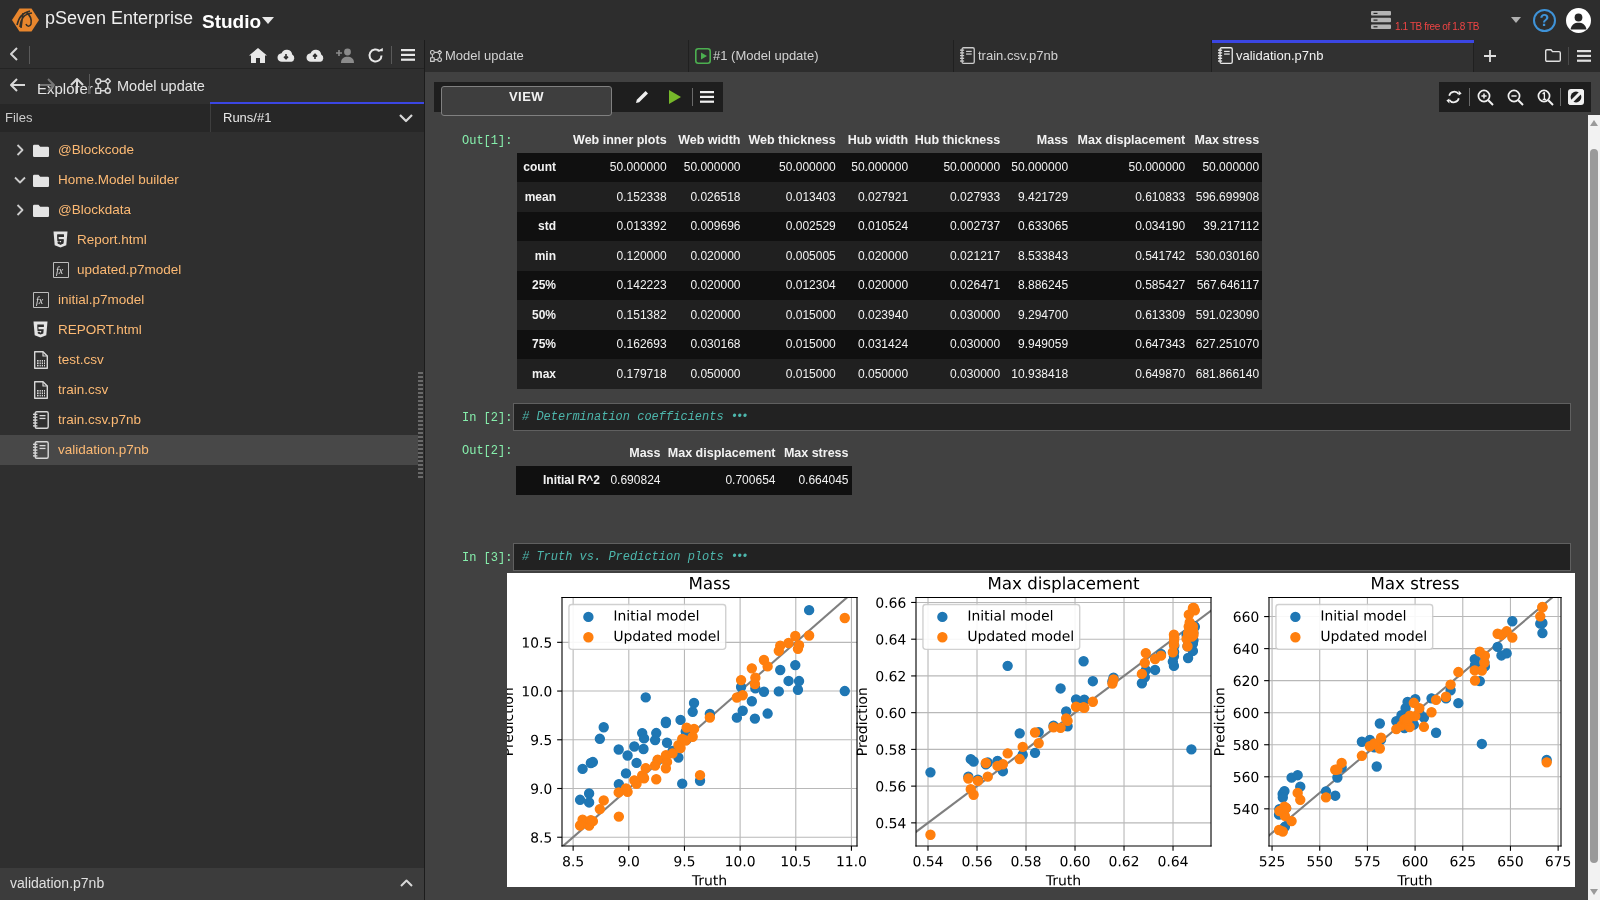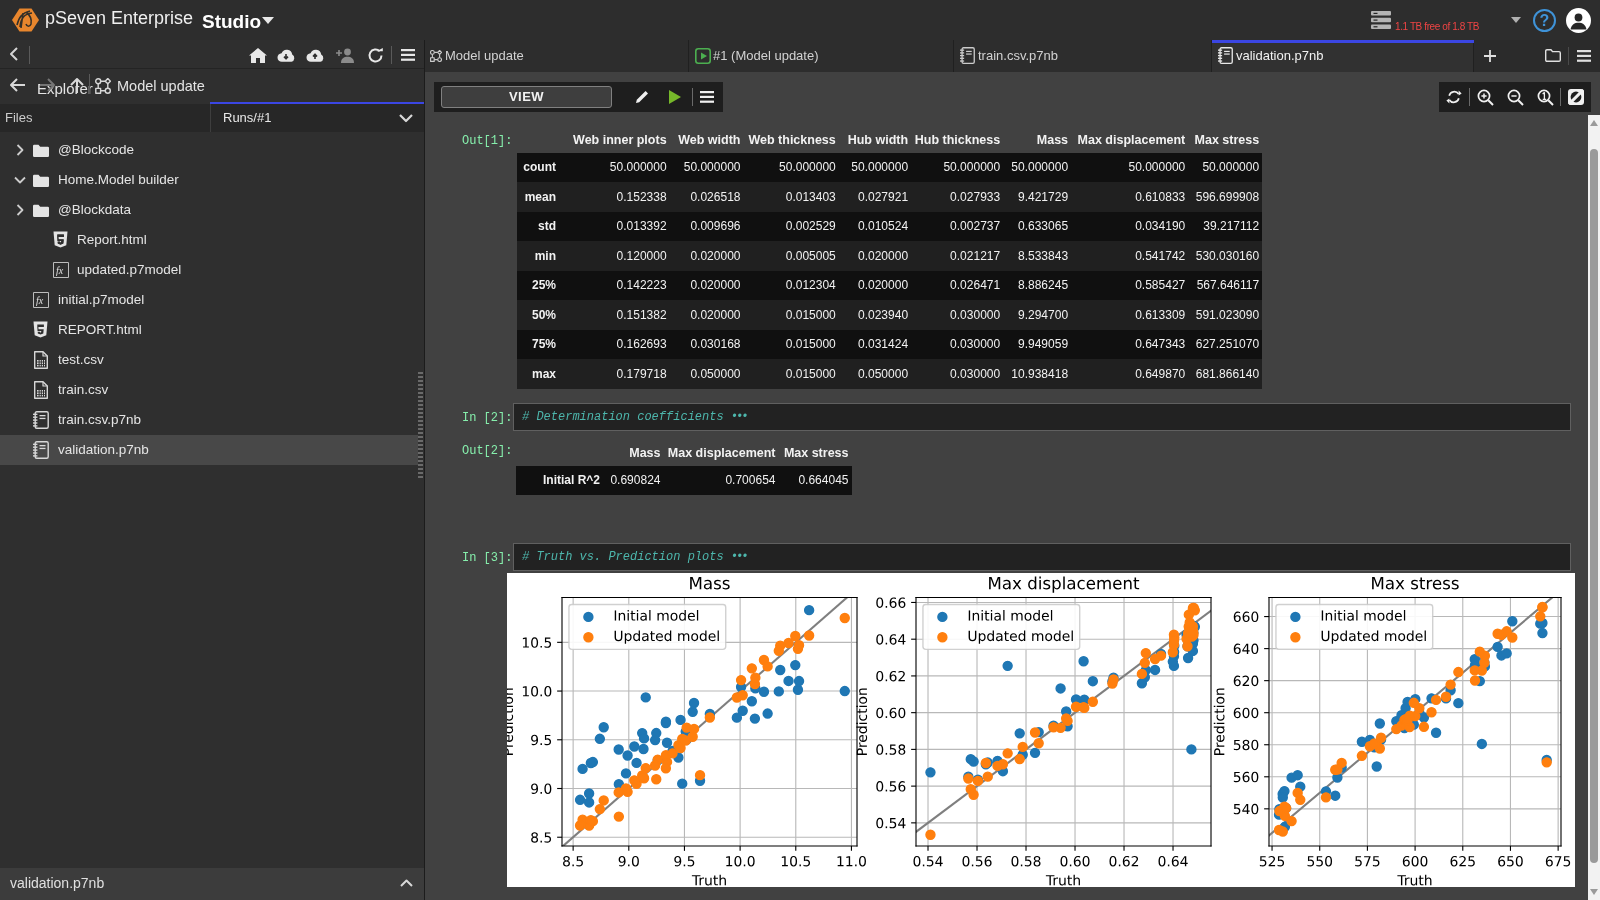--- a/index.html
+++ b/index.html
@@ -26,38 +26,38 @@
 #nav-blue { position:absolute; left:210px; top:62px; width:214px; height:3px; background:#3b46e3; }
 #nav-sep { position:absolute; left:89px; top:34px; width:1px; height:20px; background:#5a5a5a; }
 #nav-label { position:absolute; left:117px; top:38px; font-size:14.5px; color:#e4e4e4; }
 
 #filesruns { position:absolute; left:0; top:64px; width:424px; height:28px; background:#272727; }
 #fr-files { position:absolute; left:5px; top:6px; font-size:13px; color:#cccccc; }
 #fr-div { position:absolute; left:210px; top:0; width:1px; height:28px; background:#3e3e3e; }
 #fr-runs { position:absolute; left:223px; top:6px; font-size:13px; color:#e8e8e8; }
 
 #tree { position:absolute; left:0; top:95px; width:424px; }
-.trow { position:relative; height:30px; color:#e5e5e5; font-size:13.5px; }
+.trow { position:relative; height:30px; color:#fdba74; font-size:13.5px; }
 .trow.sel { background:#484848; width:418px; }
 .tlabel { position:absolute; top:7px; }
 
 #side-bottom { position:absolute; left:0; top:828px; width:424px; height:32px; background:#3c3c3c; }
 #sb-label { position:absolute; left:10px; top:7px; font-size:14px; color:#e0e0e0; }
 
 #tree-scroll { position:absolute; left:418px; top:332px; width:5px; height:106px;
   background:repeating-linear-gradient(to bottom,#6a6a6a 0 2px,#2f2f2f 2px 4px); }
 
 #tabbar { position:absolute; left:0; top:0; width:1175px; height:32px; background:#2b2b2b; }
 .mtab { position:absolute; top:0; height:32px; background:#2d2d2d; border-right:1px solid #202020; color:#d2d2d2; font-size:13px; }
 .mtab .txt { position:absolute; top:8px; }
 #tab4 { background:#313131; color:#f2f2f2; }
 #tab4-blue { position:absolute; left:787px; top:0; width:262px; height:3px; background:#3b46e3; }
 
 #toolbar-left { position:absolute; left:9px; top:42px; width:289px; height:30px; background:#1e1e1e; }
-#viewbtn { position:absolute; left:7px; top:4px; width:171px; height:22px; background:#3e3e3e; border:1px solid #808080; border-radius:3px; color:#f2f2f2; font-size:13px; font-weight:bold; text-align:center; line-height:20px; letter-spacing:0.5px; }
+#viewbtn { position:absolute; left:7px; top:4px; width:171px; height:30px; background:#3e3e3e; border:1px solid #808080; border-radius:3px; color:#f2f2f2; font-size:13px; font-weight:bold; text-align:center; line-height:20px; letter-spacing:0.5px; }
 #tb-sep1 { position:absolute; left:267px; top:6px; width:1px; height:18px; background:#6a6a6a; }
 #toolbar-right { position:absolute; left:1014px; top:42px; width:152px; height:30px; background:#1e1e1e; }
 .trsep { position:absolute; top:6px; width:1px; height:18px; background:#6a6a6a; }
 
 .prompt { position:absolute; font-family:"Liberation Mono",monospace; font-size:12px; color:#86efac; }
 .incell { position:absolute; left:88px; width:1058px; height:28px; background:#222222; border:1px solid #606060;
   font-family:"Liberation Mono",monospace; font-size:12px; font-style:italic; color:#4db6ac; line-height:26px; padding-left:8px; }
 table.df { border-collapse:collapse; table-layout:fixed; font-size:12px; color:#f2f2f2; }
 table.df td, table.df th { text-align:right; height:29.5px; padding:0 3px 0 0; white-space:nowrap; overflow:hidden; }
 table.df thead th { font-weight:bold; font-size:12.5px; vertical-align:bottom; padding-bottom:6px; }

